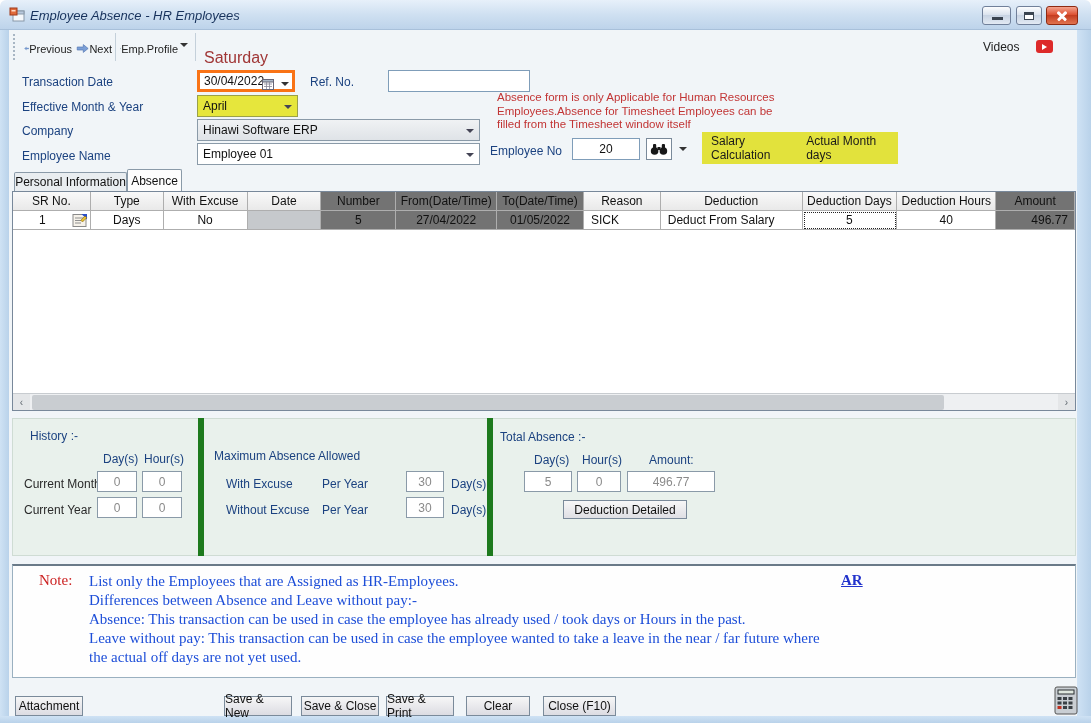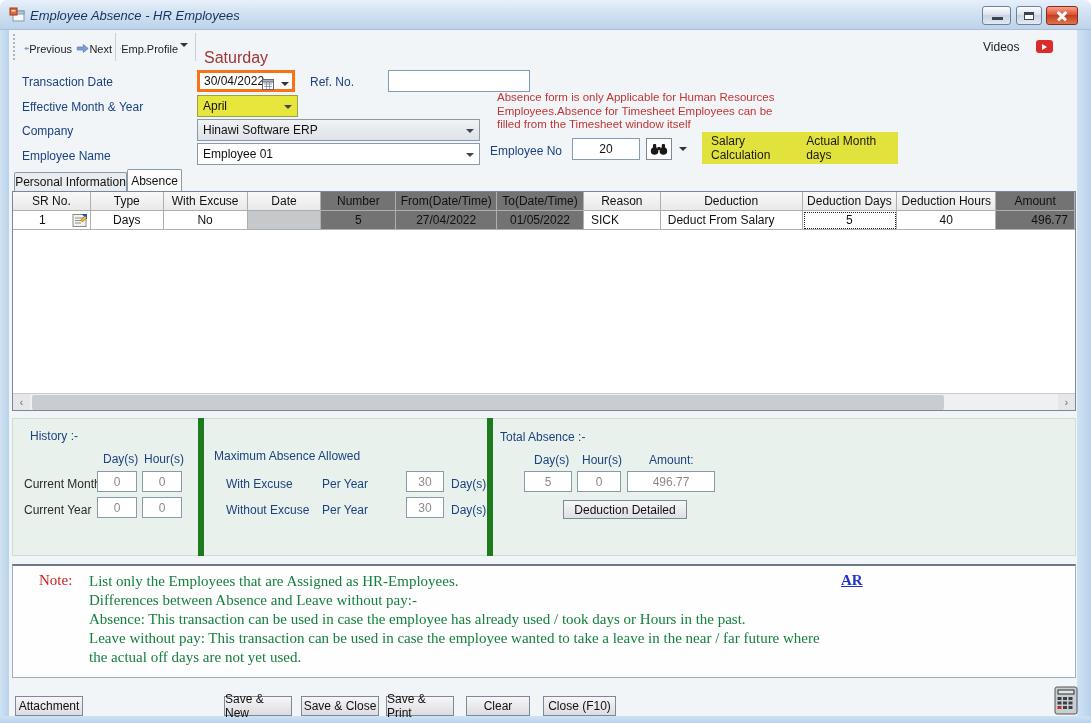--- a/index.html
+++ b/index.html
@@ -93,21 +93,21 @@
   .pinput { position:absolute; background:#fff; border:1px solid #8a9aa8; font-size:12px; color:#8a8a8a;
             display:flex; align-items:center; justify-content:center; }
   .pbtn { position:absolute; font-size:12px; color:#111; background:linear-gradient(#f7f7f7,#dfdfe4);
           border:1px solid #7a8a9a; display:flex; align-items:center; justify-content:center; }
 
   
   .note-panel { position:absolute; left:12px; top:564px; width:1064px; height:114px; background:#fefefe;
                 border:1px solid #9ab0c0; border-top:2px solid #6a7a88; }
   .note-label { position:absolute; left:26px; top:6px; font-family:"Liberation Serif",serif; font-size:15px; color:#cc2222; }
   .note-lines { position:absolute; left:76px; top:6px; width:740px; font-family:"Liberation Serif",serif;
-                font-size:15px; line-height:19px; color:#15803d; }
+                font-size:15px; line-height:19px; color:#1d4ed8; }
   .ar-link { position:absolute; left:828px; top:6px; font-family:"Liberation Serif",serif; font-size:15px;
              font-weight:bold; color:#2233cc; text-decoration:underline; cursor:pointer; }
 
   
   .fbtn { position:absolute; top:696px; height:20px; font-size:12px; color:#111;
           background:linear-gradient(#f7f7f7,#dcdce2); border:1px solid #7a8a9a;
           display:flex; align-items:center; justify-content:center; }
   .calc-icon { position:absolute; left:1054px; top:686px; }
 </style>
 </head>

